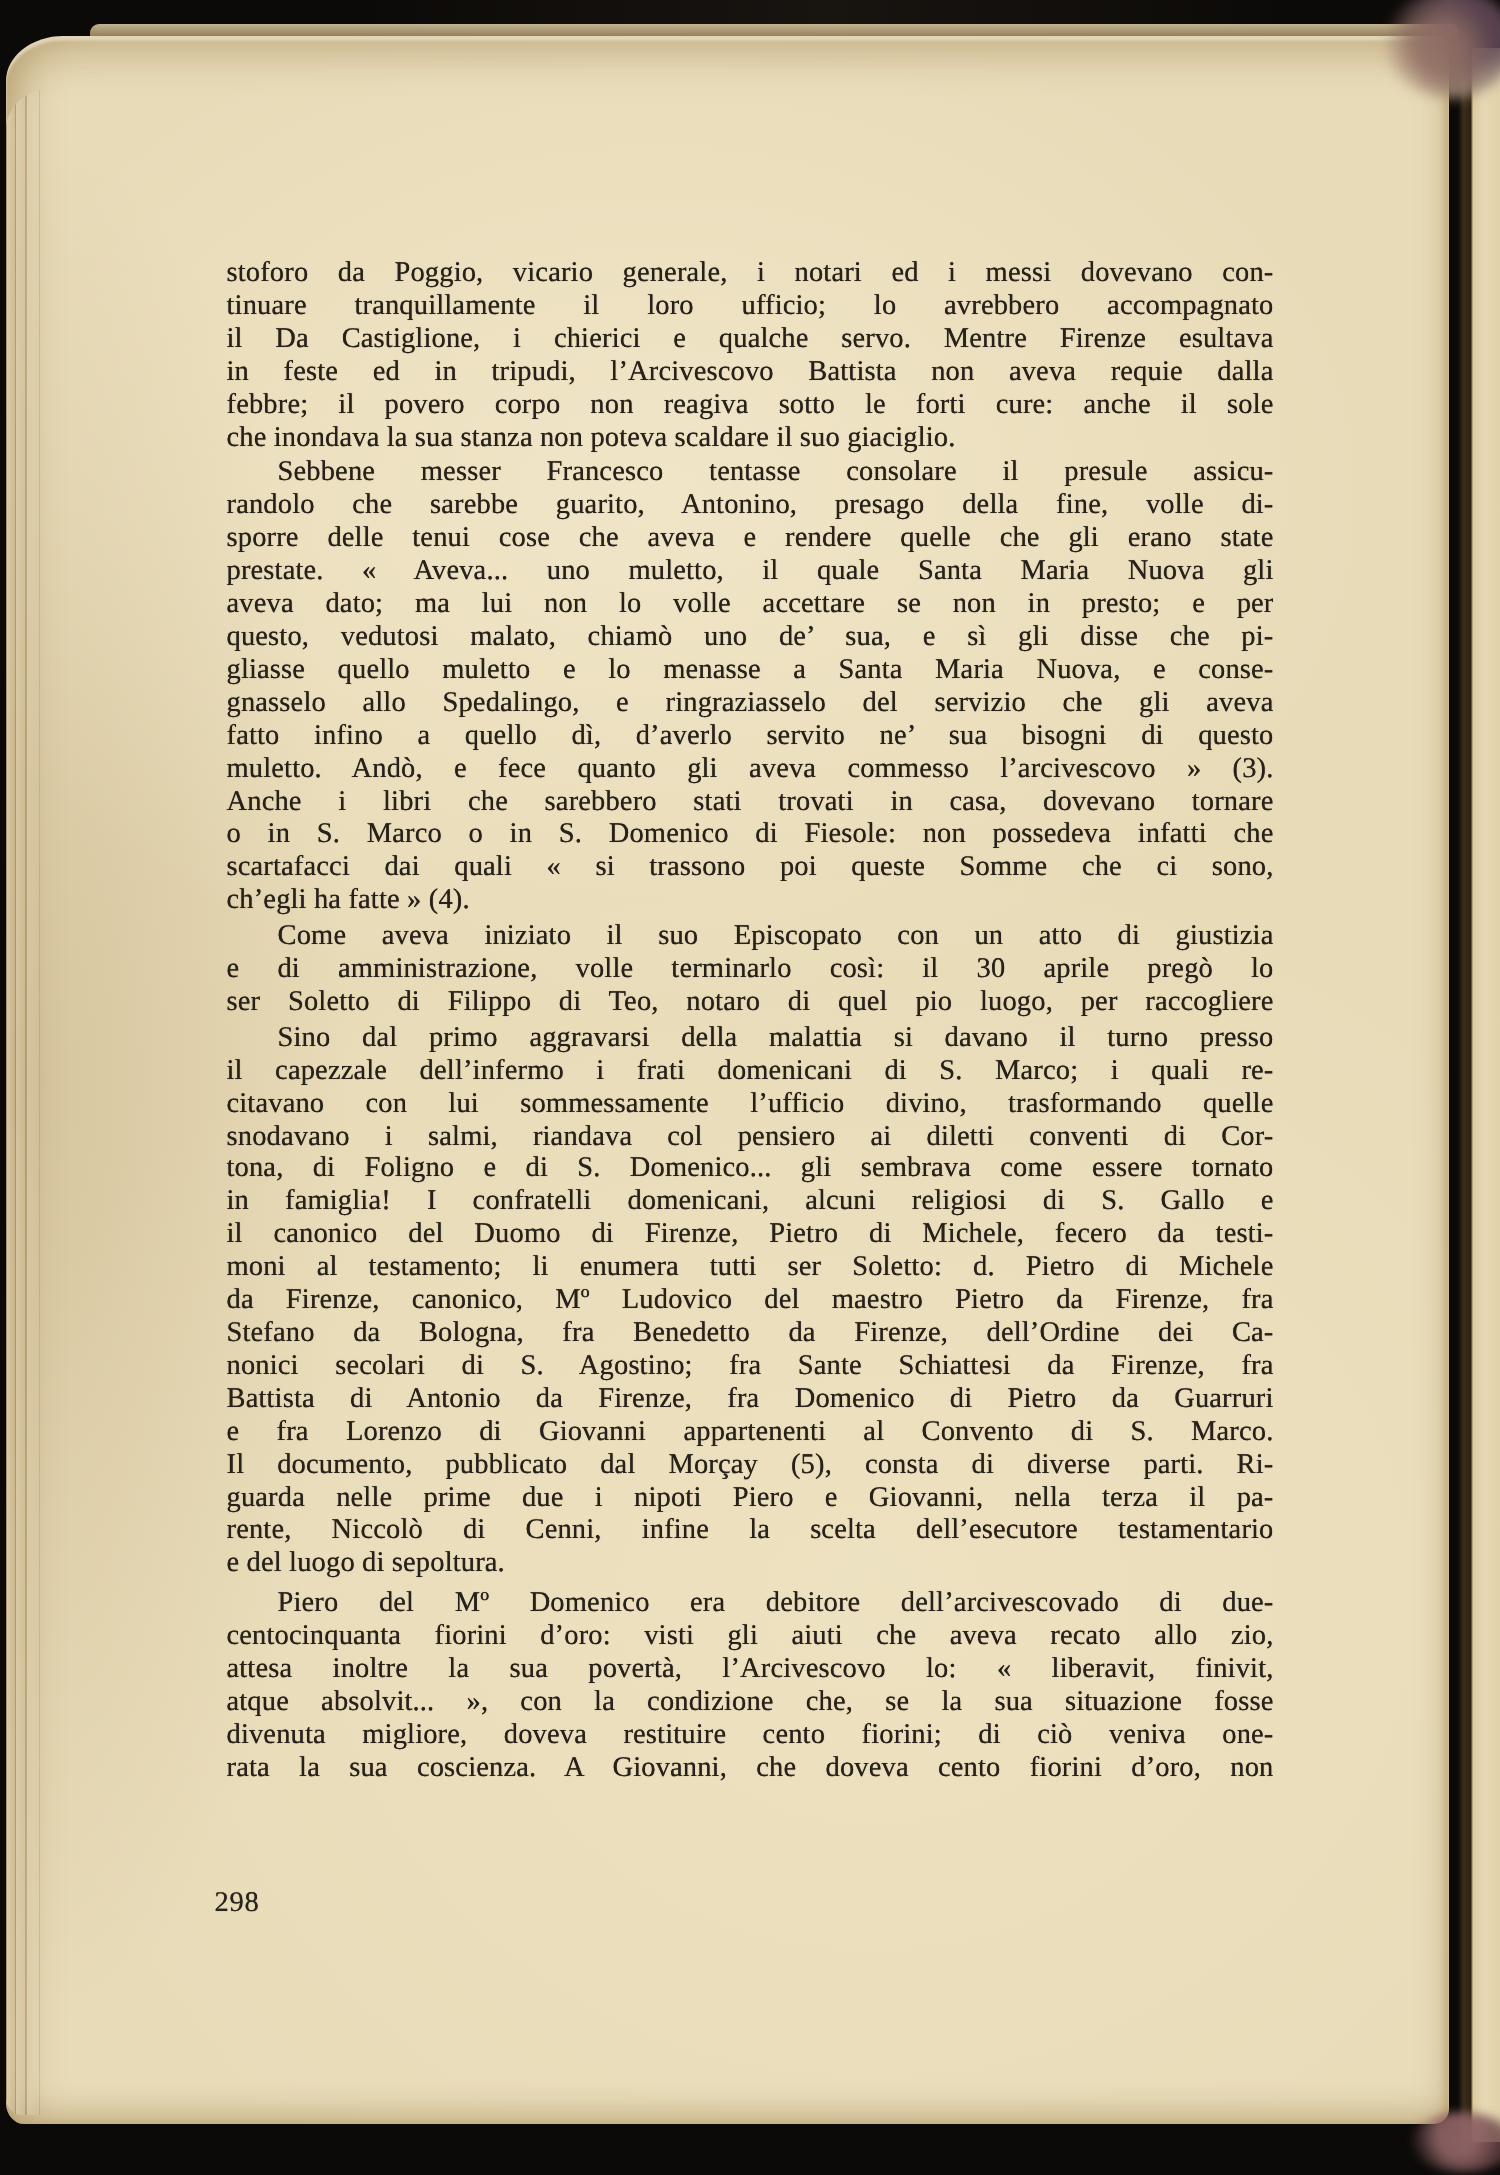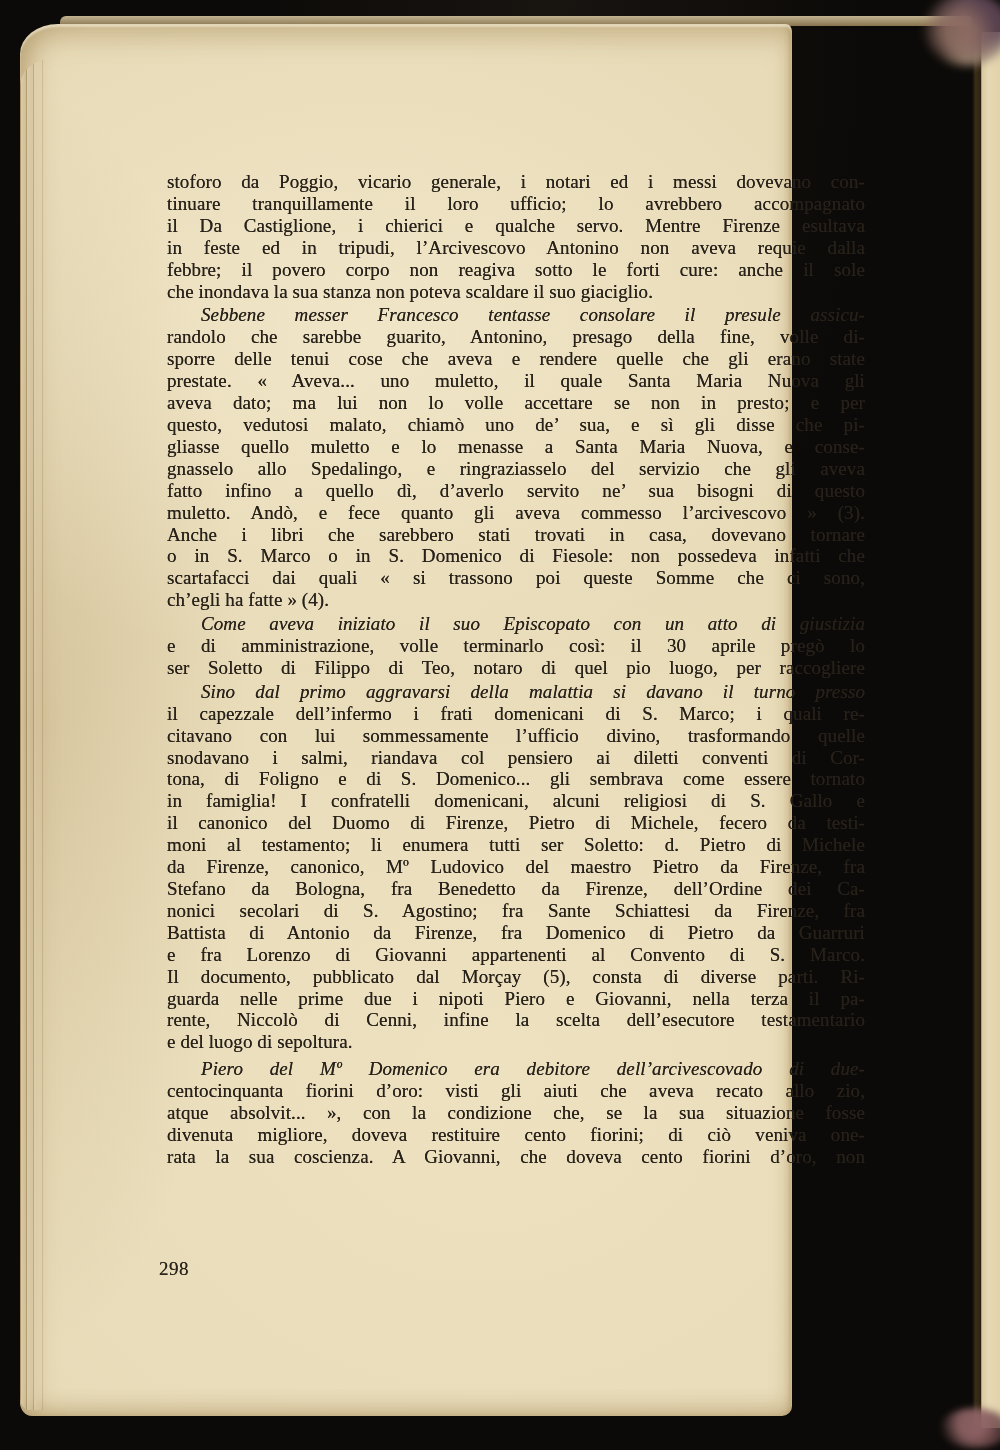--- a/index.html
+++ b/index.html
@@ -30,22 +30,22 @@
   
   .crease {
     position: absolute;
     left: 972px; top: 28px;
     width: 10px; height: 1398px;
     background: linear-gradient(90deg, rgba(110,85,45,0) 0%, rgba(110,85,45,0.45) 35%, rgba(62,46,22,0.85) 60%, rgba(110,85,45,0.25) 100%);
   }
   
   .page {
     position: absolute;
-    left: 20px; top: 24px;
-    width: 772px; height: 1392px;
+    left: 4px; top: 24px;
+    width: 962px; height: 1392px;
     background:
       radial-gradient(ellipse 700px 500px at 45% 22%, rgba(255,249,228,0.35), transparent 70%),
       radial-gradient(ellipse 800px 700px at 60% 75%, rgba(252,244,218,0.25), transparent 75%),
       radial-gradient(ellipse 300px 900px at 2% 50%, rgba(150,118,64,0.22), transparent 70%),
       #e8dbb8;
     border-radius: 38px 6px 10px 12px / 30px 8px 10px 14px;
     box-shadow:
       inset 0 3px 2px rgba(252,246,226,0.55),
       inset -3px 0 4px rgba(160,130,75,0.35),
       inset 14px 0 26px rgba(140,108,55,0.28),
@@ -111,21 +111,21 @@
     letter-spacing: 0.1px;
   }
   .para { margin: 0; }
   .para + .para { margin-top: 2px; }
   .para:nth-child(5) { margin-top: 5px; }
   .line {
     text-align: justify;
     text-align-last: justify;
   }
   .line.endline { text-align-last: left; }
-  .line.indent { text-indent: 34px; font-style: italic; }
+  .line.indent { text-indent: 34px; }
   .page-number {
     position: absolute;
     left: 139px; top: 1234px;
     font-size: 19px;
     color: #2a241c;
     text-shadow: 0 0 0.45px rgba(42,36,28,0.85);
     letter-spacing: 0.5px;
   }
 </style>
 </head>
@@ -136,21 +136,21 @@
   <div class="next-page"></div>
   <div class="crease"></div>
 
   <div class="page">
     <div class="edge-stack"></div>
     <div class="text-block">
         <div class="para">
           <div class="line">stoforo da Poggio, vicario generale, i notari ed i messi dovevano con-</div>
           <div class="line">tinuare tranquillamente il loro ufficio; lo avrebbero accompagnato</div>
           <div class="line">il Da Castiglione, i chierici e qualche servo. Mentre Firenze esultava</div>
-          <div class="line">in feste ed in tripudi, l’Arcivescovo Antonino non aveva requie dalla</div>
+          <div class="line">in feste ed in tripudi, l’Arcivescovo Battista non aveva requie dalla</div>
           <div class="line">febbre; il povero corpo non reagiva sotto le forti cure: anche il sole</div>
           <div class="line endline">che inondava la sua stanza non poteva scaldare il suo giaciglio.</div>
         </div>
         <div class="para">
           <div class="line indent">Sebbene messer Francesco tentasse consolare il presule assicu-</div>
           <div class="line">randolo che sarebbe guarito, Antonino, presago della fine, volle di-</div>
           <div class="line">sporre delle tenui cose che aveva e rendere quelle che gli erano state</div>
           <div class="line">prestate. « Aveva... uno muletto, il quale Santa Maria Nuova gli</div>
           <div class="line">aveva dato; ma lui non lo volle accettare se non in presto; e per</div>
           <div class="line">questo, vedutosi malato, chiamò uno de’ sua, e sì gli disse che pi-</div>
@@ -183,20 +183,21 @@
           <div class="line">Battista di Antonio da Firenze, fra Domenico di Pietro da Guarruri</div>
           <div class="line">e fra Lorenzo di Giovanni appartenenti al Convento di S. Marco.</div>
           <div class="line">Il documento, pubblicato dal Morçay (5), consta di diverse parti. Ri-</div>
           <div class="line">guarda nelle prime due i nipoti Piero e Giovanni, nella terza il pa-</div>
           <div class="line">rente, Niccolò di Cenni, infine la scelta dell’esecutore testamentario</div>
           <div class="line endline">e del luogo di sepoltura.</div>
         </div>
         <div class="para">
           <div class="line indent">Piero del Mº Domenico era debitore dell’arcivescovado di due-</div>
           <div class="line">centocinquanta fiorini d’oro: visti gli aiuti che aveva recato allo zio,</div>
+          <div class="line">attesa inoltre la sua povertà, l’Arcivescovo lo: « liberavit, finivit,</div>
           <div class="line">atque absolvit... », con la condizione che, se la sua situazione fosse</div>
           <div class="line">divenuta migliore, doveva restituire cento fiorini; di ciò veniva one-</div>
           <div class="line">rata la sua coscienza. A Giovanni, che doveva cento fiorini d’oro, non</div>
         </div>
       </div>
     <div class="page-number">298</div>
   </div>
 
   <div class="smudge-top-right"></div>
   <div class="smudge-bottom-right"></div>

